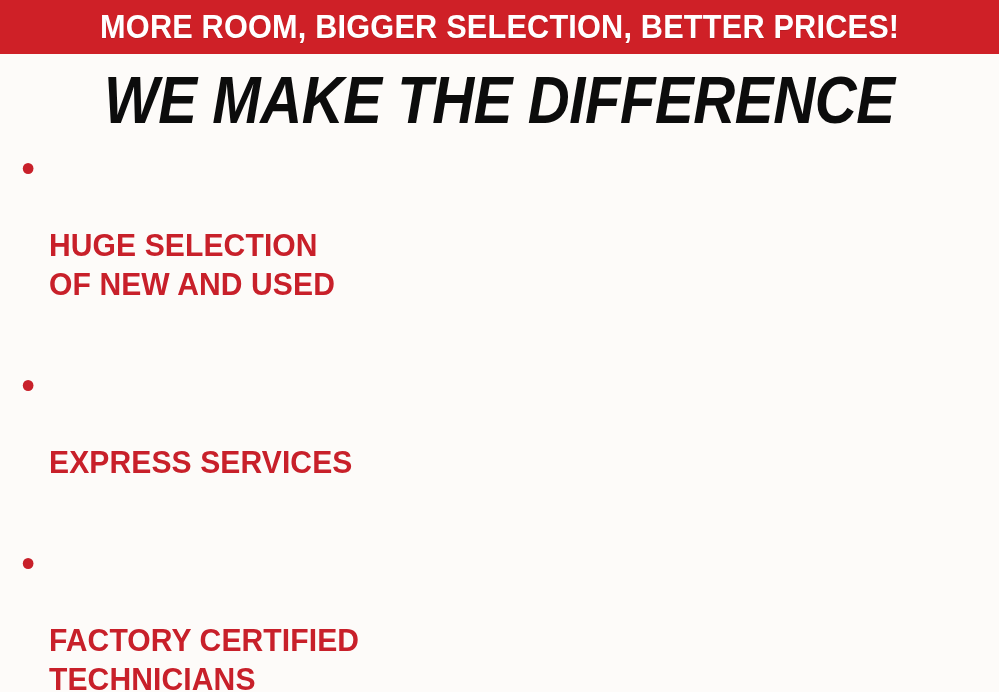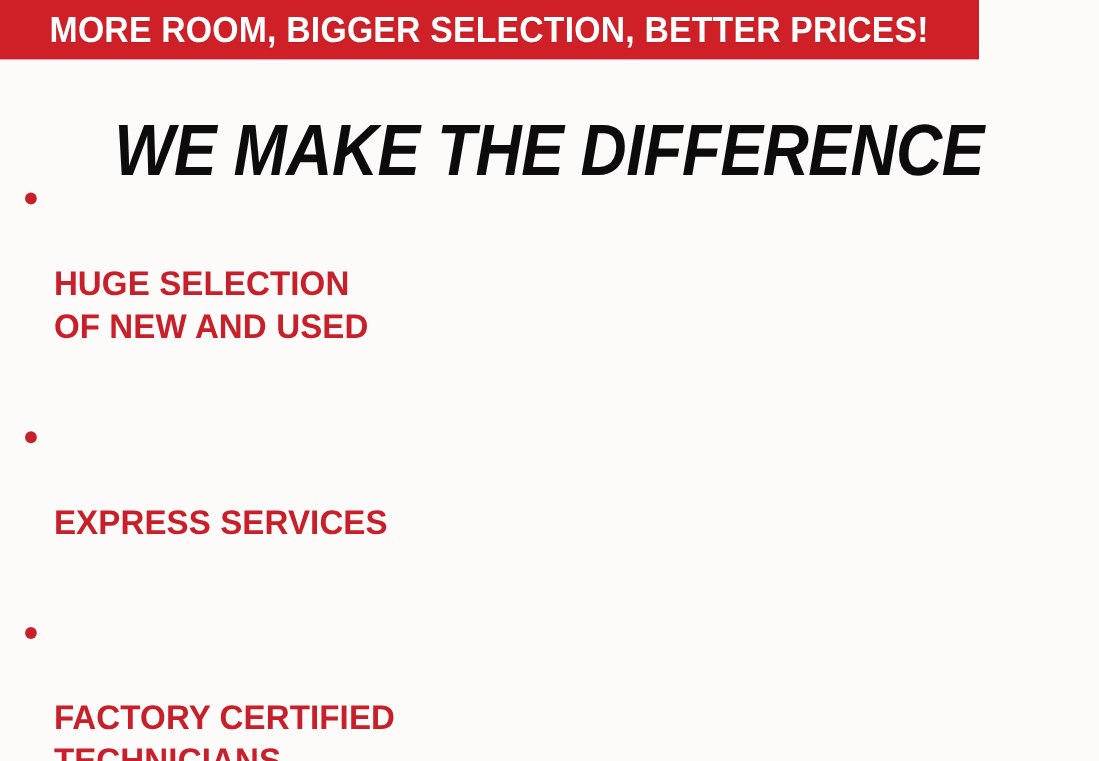--- a/index.html
+++ b/index.html
@@ -20,21 +20,21 @@
     width: 999px;
     height: 692px;
     background: #fdfbf9;
   }
 
   
   .top-banner {
     position: absolute;
     left: 0;
     top: 0;
-    width: 890px;
+    width: 999px;
     height: 54px;
     background: #cf2027;
     display: flex;
     align-items: center;
     justify-content: center;
     overflow: hidden;
   }
   .top-banner-text {
     color: #ffffff;
     font-family: "Liberation Sans", sans-serif;
@@ -52,40 +52,39 @@
   .headline-wrap {
     position: absolute;
     left: 0;
     top: 62px;
     width: 999px;
     height: 76px;
     display: flex;
     align-items: center;
     justify-content: center;
     overflow: hidden;
-    margin-top: 36px;
   }
   .headline {
     color: #0c0c0c;
     font-family: "Liberation Sans", sans-serif;
     font-weight: bold;
     font-style: italic;
     font-size: 66px;
     line-height: 68px;
     white-space: nowrap;
     transform: scaleX(0.88);
     transform-origin: center center;
     letter-spacing: -0.5px;
   }
 
   
   .columns {
     position: absolute;
     left: 0;
-    top: 160px;
+    top: 148px;
     width: 999px;
     height: 532px;
     display: flex;
     align-items: flex-start;
     gap: 35px;
   }
   .col {
     box-sizing: border-box;
     height: 100%;
   }

